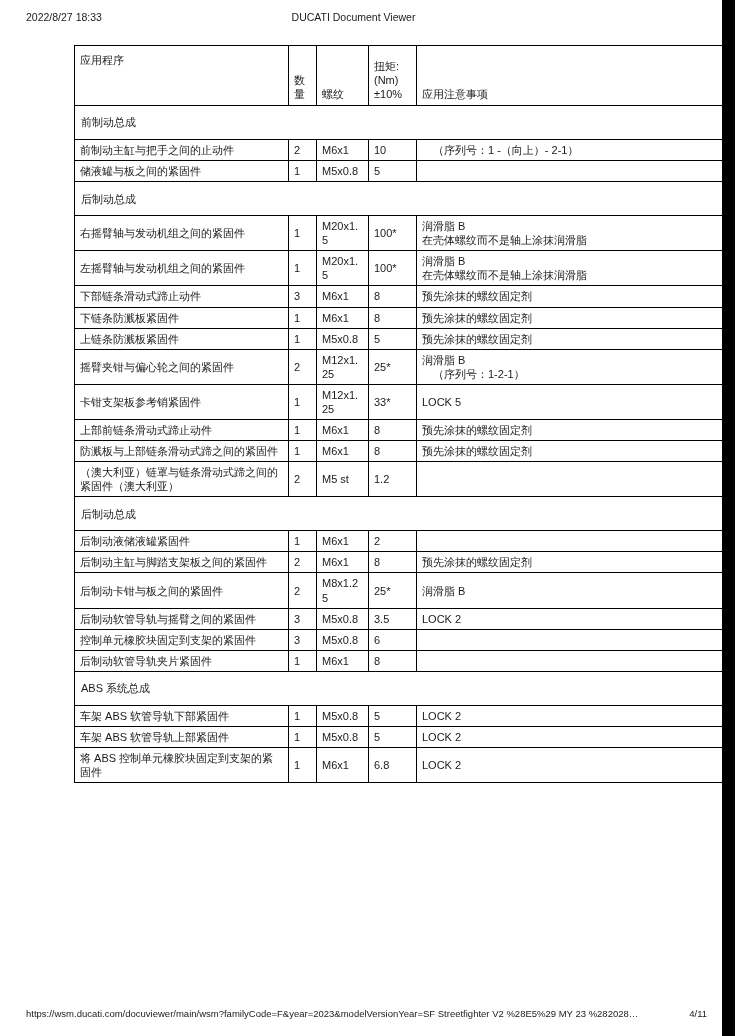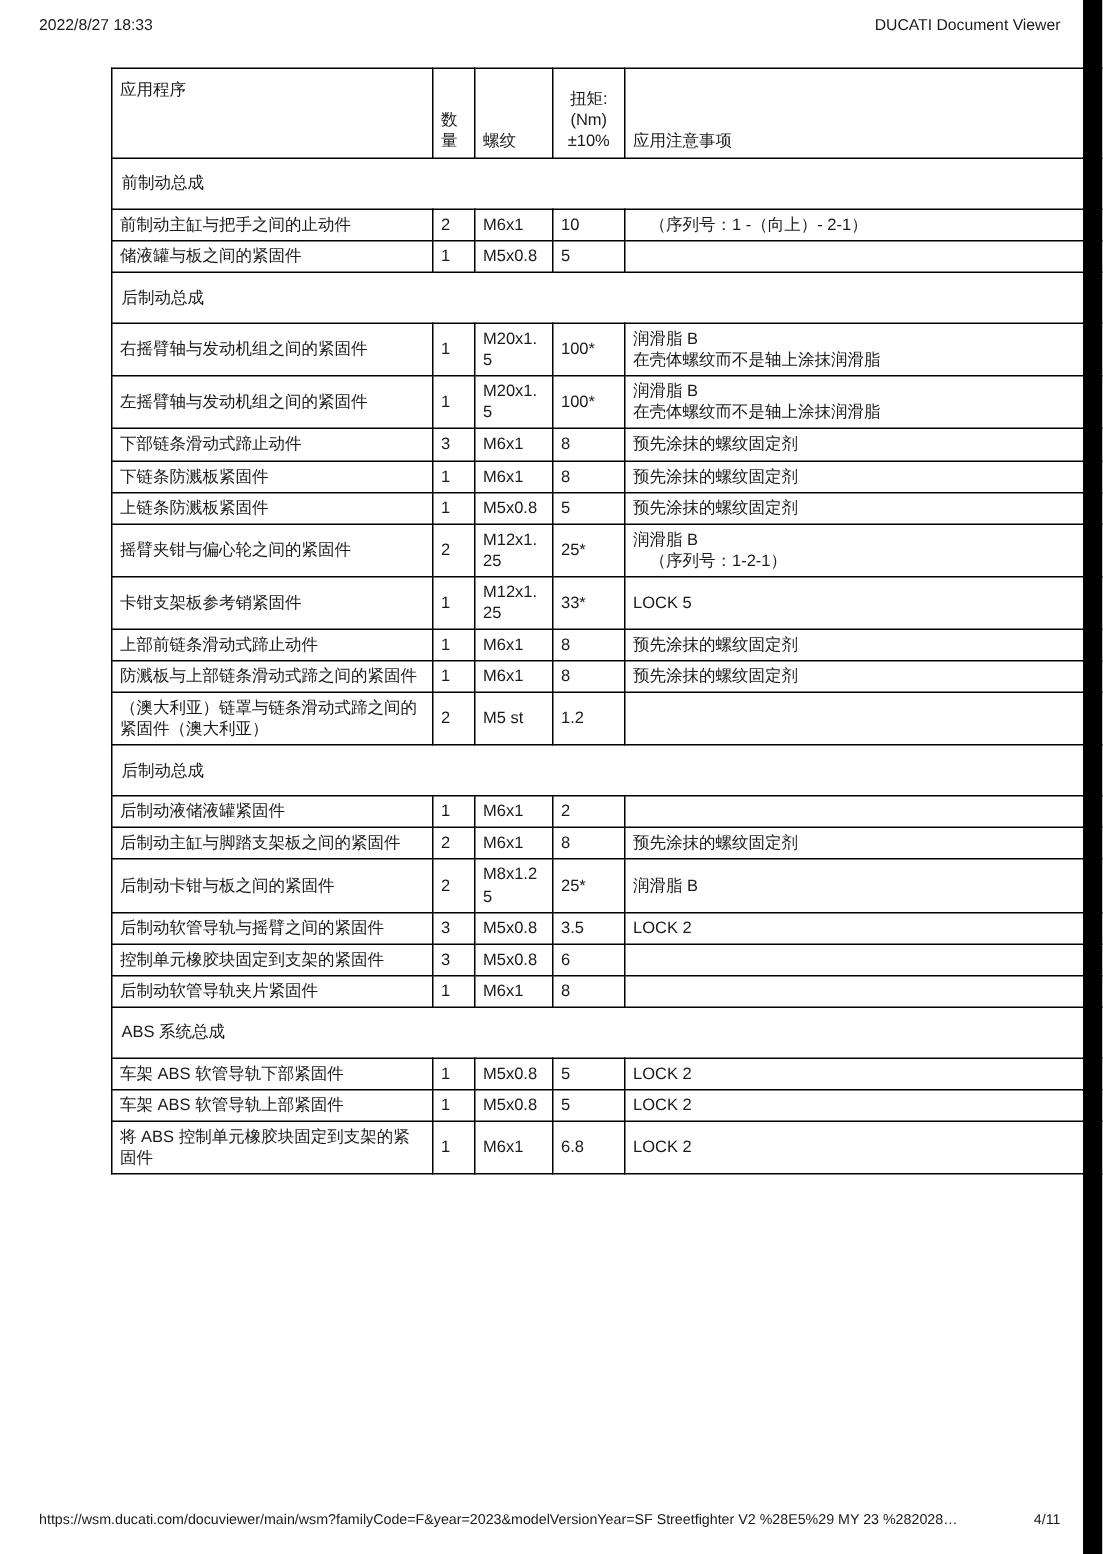--- a/index.html
+++ b/index.html
@@ -31,21 +31,21 @@
     position: absolute;
     left: 26px;
     top: 0;
     white-space: nowrap;
   }
   .print-header .ph-title {
     position: absolute;
     left: 0;
     top: 0;
     width: 707px;
-    text-align: right;
+    text-align: center;
     white-space: nowrap;
   }
 
   
   .doc-table-wrap {
     position: absolute;
     left: 26px;
     top: 45px;
     width: 681px;
     padding-left: 48px;
@@ -82,21 +82,21 @@
     vertical-align: bottom;
     padding-bottom: 4px;
   }
   tr.header-row td.col-app {
     vertical-align: top;
     padding-top: 7px;
   }
   tr.header-row td.col-notes {
     vertical-align: bottom;
   }
-  .hdr-torque span { display: block; white-space: nowrap; text-align: center; }
+  .hdr-torque span { display: block; white-space: nowrap; }
 
   
   tr.section-row td {
     height: 27px;
     vertical-align: middle;
     padding-left: 6px;
   }
 
   .cell-lines span { display: block; }
   .cell-indent { padding-left: 11px; display: block; }

